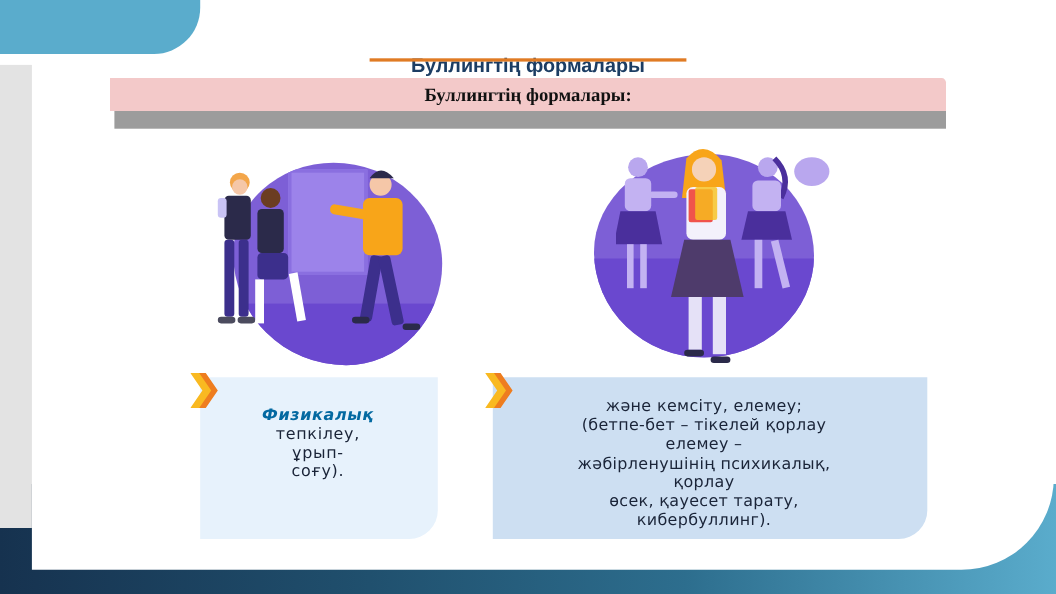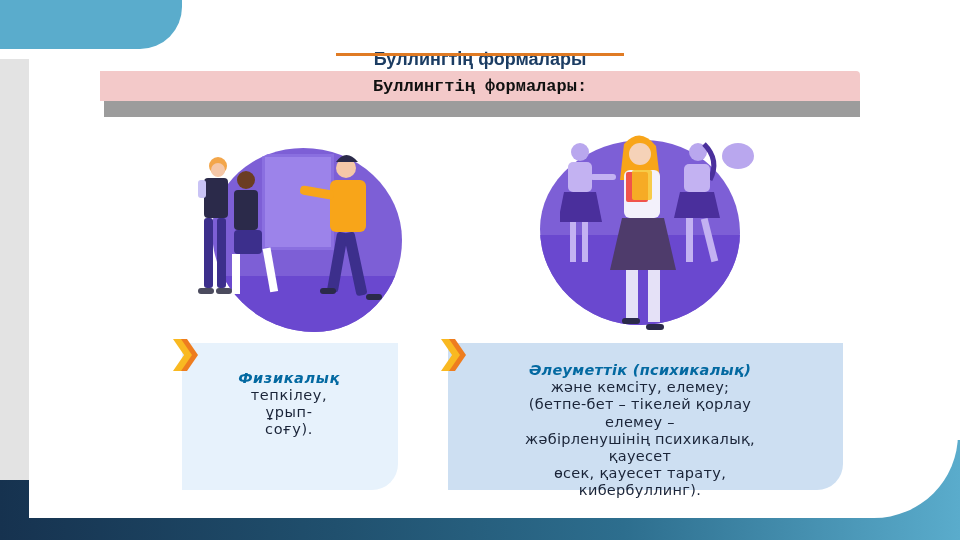--- a/index.html
+++ b/index.html
@@ -12,21 +12,21 @@
   .bottom-bar { left:0; top:440px; width:960px; height:100px;
     background:linear-gradient(90deg,#16324f 0%,#20506e 35%,#2d6e8e 65%,#5aaccc 100%); }
   .white-panel { left:29px; top:380px; width:929px; height:138px; background:#ffffff; border-bottom-right-radius:84px; }
 
   .page-title { left:300px; top:26px; width:360px; text-align:center; font-family:"Liberation Sans", sans-serif;
     font-weight:bold; font-size:18px; color:#1c3d63;margin-top:23px; }
   .title-underline { left:336px; top:53px; width:288px; height:3px; background:#e07b24; }
 
   .banner-shadow { left:104px; top:87px; width:756px; height:30px; background:#9c9c9c; filter:blur(0.6px); }
   .banner { left:100px; top:71px; width:760px; height:30px; background:#f3c9c9; border-radius:0 4px 0 0; }
-  .banner-text { left:100px; top:77px; width:760px; text-align:center; font-family:Liberation Mono, monospace;
+  .banner-text { left:100px; top:77px; width:760px; text-align:center; font-family:Liberation Serif, serif;
     font-weight:bold; font-size:17px; color:#111111; }
   .illus1 { left:212px; top:148px; width:190px; height:184px; background:#7d5fd6; border-radius:48% 52% 46% 54% / 45% 50% 50% 55%; overflow:hidden; }
   .illus1 .window { position:absolute; left:50px; top:6px; width:66px; height:90px; background:#9c83ea; border:3px solid #8a6fe0; }
   .illus1 .floor { position:absolute; left:0; top:128px; width:100%; height:60px; background:#6a48cf; }
   .illus2 { left:540px; top:140px; width:200px; height:185px; background:#7d5fd6; border-radius:52% 48% 50% 50% / 48% 50% 50% 52%; overflow:hidden; }
   .illus2 .floor { position:absolute; left:0; top:95px; width:100%; height:90px; background:#6a48cf; }
   .speech { left:722px; top:143px; width:32px; height:26px; background:#b9a7ee; border-radius:50%; }
 
   .card-left { left:182px; top:343px; width:216px; height:147px; background:#e7f2fc; border-bottom-right-radius:26px; }
   .card-right { left:448px; top:343px; width:395px; height:147px; background:#cddff2; border-bottom-right-radius:26px; }
@@ -131,21 +131,20 @@
 </svg>
 
 <div class="abs card-text-left" style="left:215px;">
   <span class="card-heading">Физикалық</span>
   <span class="line">тепкілеу,</span>
   <span class="line">ұрып-</span>
   <span class="line">соғу).</span>
 </div>
 
 <div class="abs card-text-right">
-  <span class="card-heading">Әлеуметтік (психикалық)</span>
   <span class="line">және  кемсіту, елемеу;</span>
   <span class="line">(бетпе-бет –  тікелей қорлау</span>
   <span class="line">елемеу –</span>
   <span class="line">жәбірленушінің психикалық,</span>
-  <span class="line">қауесет</span>
+  <span class="line">қорлау</span>
   <span class="line">өсек, қауесет тарату,</span>
   <span class="line">кибербуллинг).</span>
 </div>
 
 </body></html>

